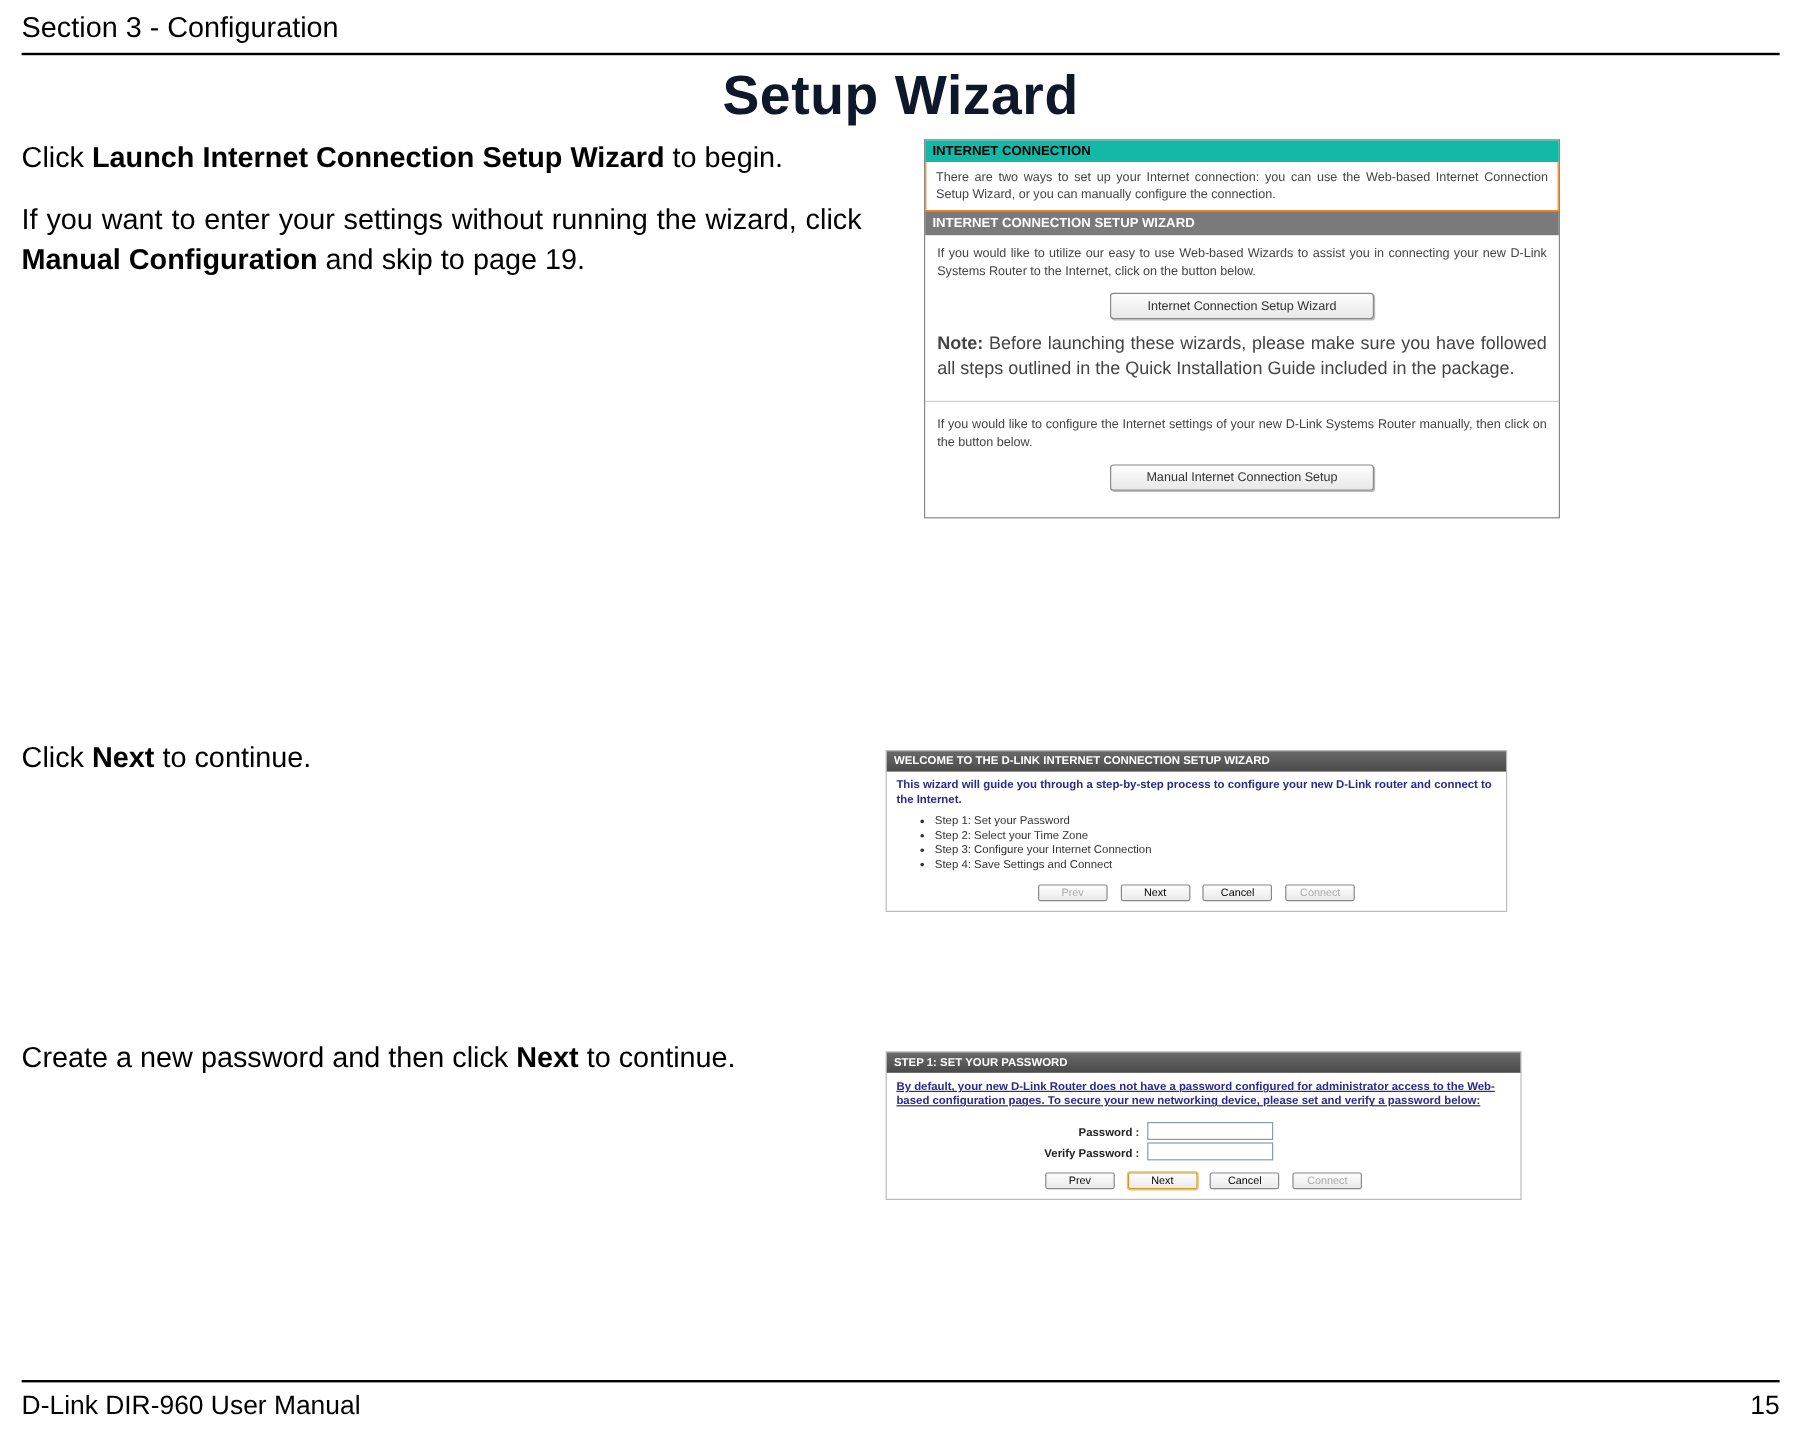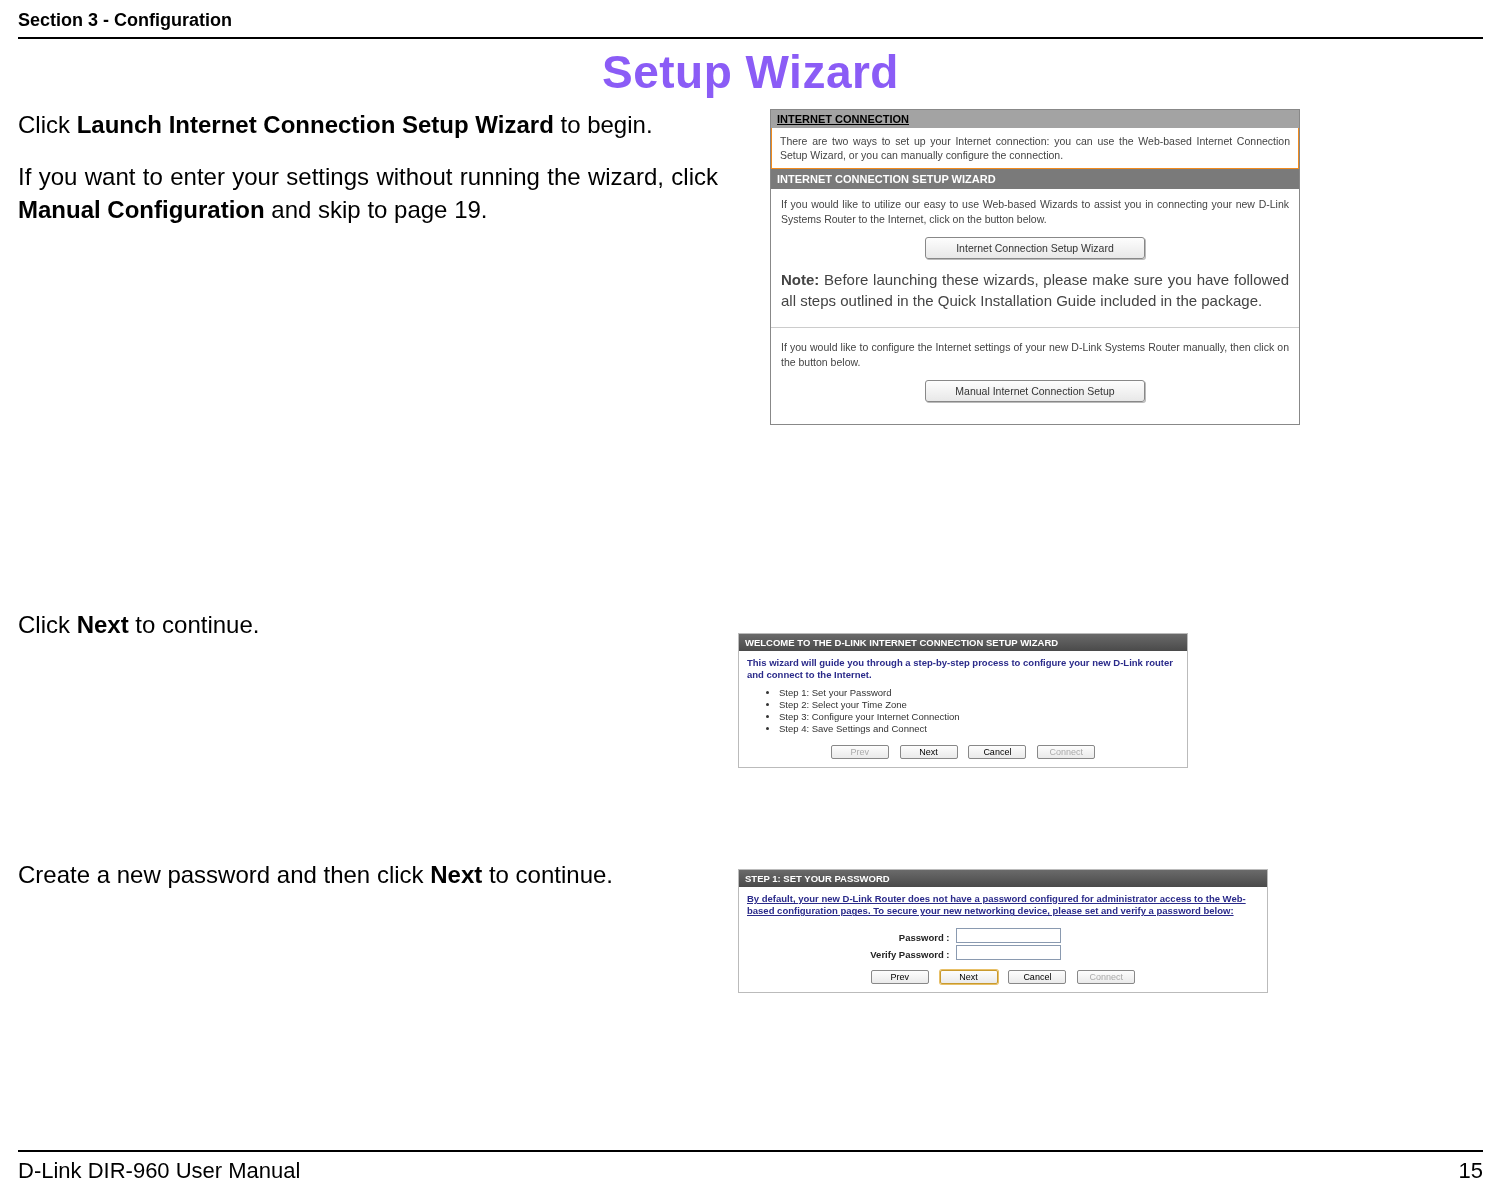--- a/index.html
+++ b/index.html
@@ -6,66 +6,66 @@
   body {
     width: 1501px;
     height: 1194px;
     background: #fff;
     font-family: Arial, Helvetica, sans-serif;
     color: #000;
     position: relative;
     padding: 10px 18px 0 18px;
   }
   .section-header {
-    font-size: 18px;
-    font-weight: 700;
+    font-size: 24px;
+    font-weight: 400;
     margin-bottom: 6px;
   }
   .hr-top { border: none; border-top: 2px solid #000; margin-bottom: 4px; }
   .hr-bot { border: none; border-top: 2px solid #000; position: absolute; left:18px; right:18px; bottom:42px; }
   .page-title {
     font-family: "Arial Narrow", Arial, sans-serif;
     font-stretch: condensed;
     font-size: 46px;
     font-weight: 700;
     text-align: center;
-    color: #8b5cf6;
+    color: #0f172a;
     margin: 6px 0 10px 0;
     letter-spacing: 0.5px;
   }
   .row { display: flex; align-items: flex-start; }
   .left-col { flex: 0 0 720px; padding-right: 20px; }
   .body-text { font-size: 24px; line-height: 1.35; margin-bottom: 20px; }
   .justify { text-align: justify; }
   .bold { font-weight: 700; }
 
   
   .ss1 {
     width: 530px; border: 1px solid #888; background:#fff;
     font-size: 11px; color:#333;
   }
-  .ss1 .orange { background:#a3a3a3; color:#000; font-weight:700; padding:3px 6px; font-size:11px;text-decoration:underline; }
+  .ss1 .orange { background:#14b8a6; color:#000; font-weight:700; padding:3px 6px; font-size:11px; }
   .ss1 .orange-body { border:1px solid #f08a1d; border-top:none; padding:6px 8px; color:#444; font-size:10.5px; line-height:1.35; text-align:justify;}
   .ss1 .gray-bar { background:#7a7a7a; color:#fff; font-weight:700; padding:4px 6px; font-size:11px; }
   .ss1 .panel-body { padding:8px 10px 12px 10px; font-size:10.5px; color:#444; line-height:1.4; text-align:justify;}
   .ss1 .btn-row { text-align:center; margin:10px 0; }
   .ss1 .dl-btn {
     display:inline-block; min-width:220px; padding:3px 18px;
     border:1px solid #888; border-radius:3px;
     background:linear-gradient(#fdfdfd,#e8e8e8);
     font-size:10.5px; color:#333;
     box-shadow: 1px 1px 0 #bbb;
   }
   .ss1 .note { font-size:15px; }
   .ss1 .divider { height:1px; background:#ccc; margin:4px 0; }
 
   
   .ss2 {
-    width: 450px; border:1px solid #bbb; background:#fff;
-    font-size: 10px; margin-top:24px;
+    width: 518px; border:1px solid #bbb; background:#fff;
+    font-size: 10px; margin-top:9px;
   }
   .ss2 .darkbar {
     background:#595959; background:linear-gradient(#6a6a6a,#4a4a4a);
     color:#fff; font-weight:700; font-size:9.5px; padding:3px 6px;
   }
   .ss2 .intro { color:#2a2a8a; font-size:9.5px; font-weight:700; padding:6px 8px 2px 8px; line-height:1.3;}
   .ss2 ul { list-style: disc; padding:2px 8px 6px 40px; font-size:9.5px; color:#333; }
   .ss2 ul li { margin:1px 0; }
   .ss2 .btnrow { text-align:center; padding:4px 0 8px 0; }
   .ss2 .wbtn, .ss3 .wbtn {

